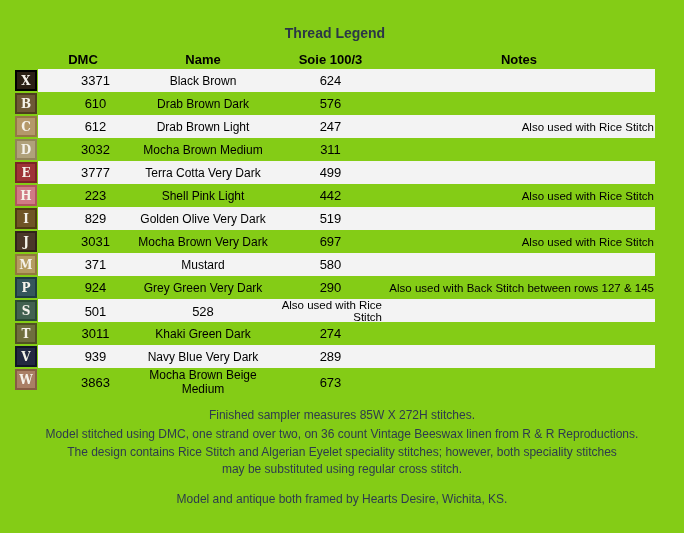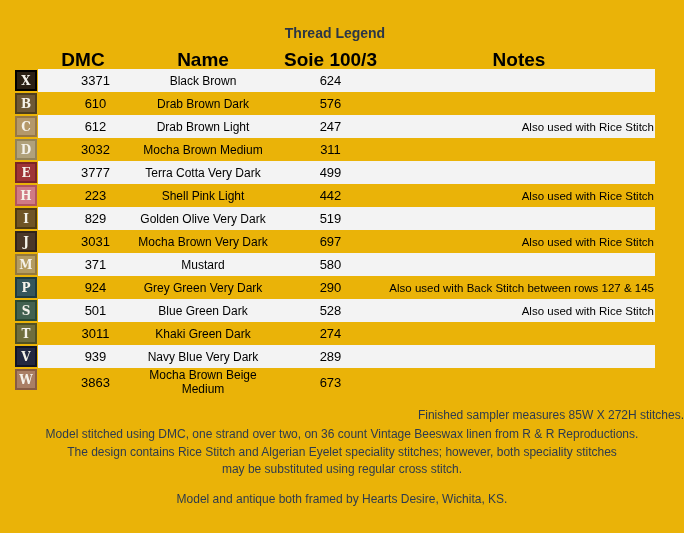--- a/index.html
+++ b/index.html
@@ -1,28 +1,28 @@
 <!DOCTYPE html>
 <html><head>
 <meta charset="utf-8">
 <style>
   html,body { margin:0; padding:0; background:#ffffff; }
   .page {
-    width:684px; height:533px; background:#eab308; position:relative;
+    width:684px; height:533px; background:#84cc16; position:relative;
     font-family:"Liberation Sans", sans-serif; overflow:hidden;
   }
   .title {
     width:640px; margin:0 0 0 15px; padding-top:25px;
     text-align:center; font-size:14px; font-weight:bold; color:#2b3647;
   }
   .legend-table { width:640px; margin:8px 0 0 15px; }
   .hdr {
     display:grid; grid-template-columns:23px 90px 150px 105px 1fr;
     height:20px; align-items:center;
-    font-size:19px; font-weight:bold; color:#000;
+    font-size:13px; font-weight:bold; color:#000;
   }
   .hdr .hcell { text-align:center; }
   .rows { }
   .row { display:flex; height:23px; }
   .sym-cell { width:23px; display:flex; }
   .letter-box {
     width:18px; height:17px; margin-top:1px;
     border:2px solid #000;
     display:flex; align-items:center; justify-content:center;
     font-family:"DejaVu Serif", serif; font-weight:bold; font-size:12px;
@@ -31,21 +31,21 @@
   .band {
     flex:1; display:grid; grid-template-columns:90px 150px 105px 1fr;
     align-items:center; color:#000;
   }
   .rows .row:nth-child(odd) .band { background:#f3f3f3; }
   .cell-dmc  { text-align:center; font-size:13px;padding-left:25px; }
   .cell-name { text-align:center; font-size:12px; }
   .cell-soie { text-align:center; font-size:13px; }
   .cell-notes{ text-align:right;  font-size:11.5px; padding-right:1px; }
   .footer-line1 {
-    margin-top:17px; text-align:right; font-size:12px; color:#2e3b4e;
+    margin-top:17px; text-align:center; font-size:12px; color:#2e3b4e;
   }
   .footer-para {
     margin-top:4px; text-align:center; font-size:12px; color:#2e3b4e;
     line-height:17.5px;
   }
   .footer-line2 {
     margin-top:13px; text-align:center; font-size:12px; color:#2e3b4e;
   }
 </style>
 </head>
@@ -185,21 +185,20 @@
           <div class="cell-notes">Also used with  Back Stitch between rows 127 &amp; 145</div>
         </div>
       </div>
 
       <div class="row">
         <div class="sym-cell">
           <div class="letter-box" style="background-color: rgb(66, 97, 80); border-color: rgb(41, 72, 52);">S</div>
         </div>
         <div class="band">
           <div class="cell-dmc">501</div>
-          <div class="cell-name">Blue Green Dark</div>
           <div class="cell-soie">528</div>
           <div class="cell-notes">Also used with Rice Stitch</div>
         </div>
       </div>
 
       <div class="row">
         <div class="sym-cell">
           <div class="letter-box" style="background-color: rgb(111, 110, 62); border-color: rgb(81, 81, 34);">T</div>
         </div>
         <div class="band">

